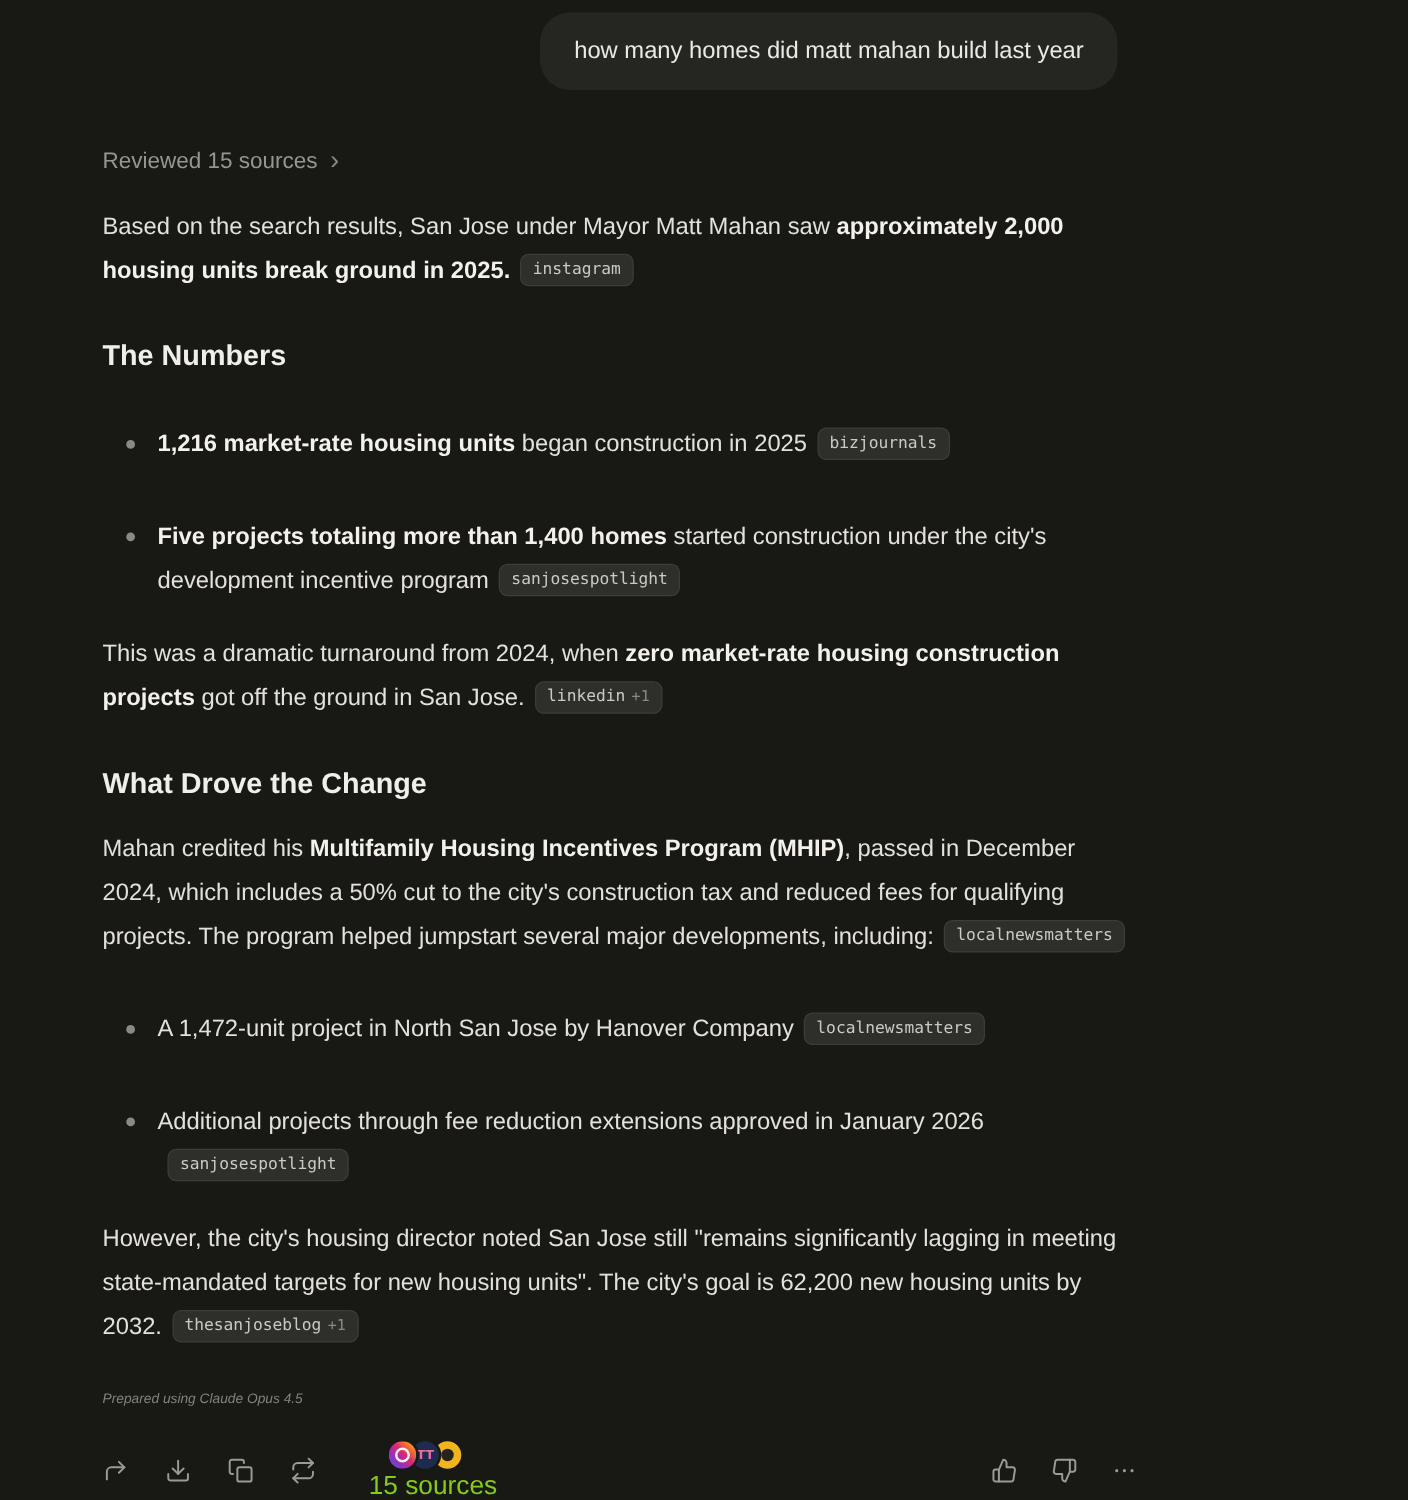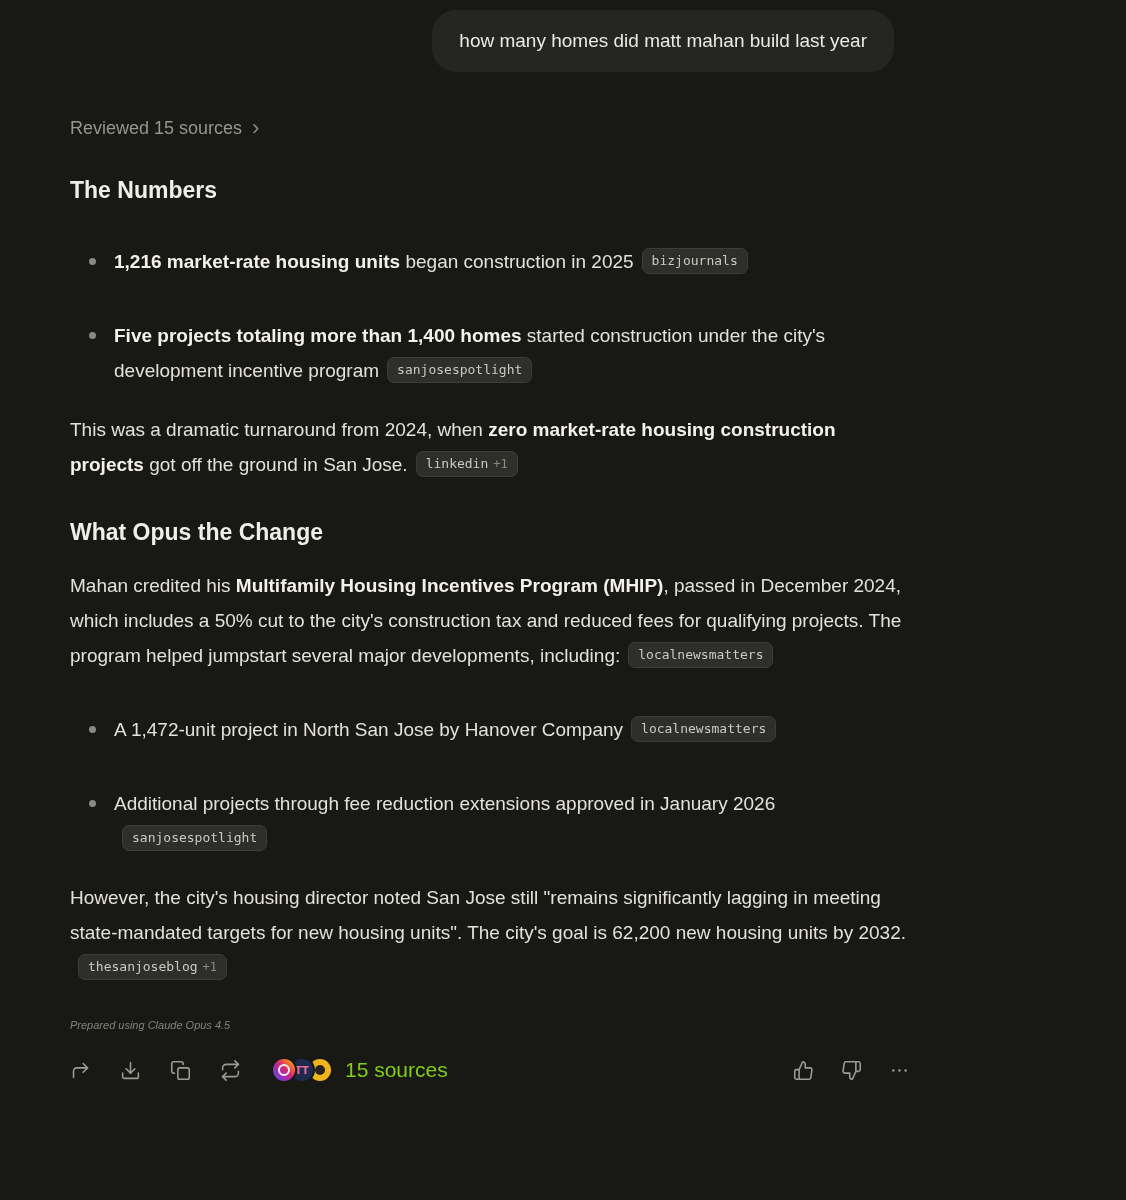--- a/index.html
+++ b/index.html
@@ -2,21 +2,21 @@
 <html><head>
 <meta charset="utf-8">
 <style>
   * { box-sizing: border-box; margin: 0; padding: 0; }
   html, body { width: 1126px; height: 1200px; overflow: hidden; }
   body {
     background: #181815;
     font-family: "Liberation Sans", "DejaVu Sans", sans-serif;
     color: #e5e3dc;
   }
-  .page { width: 980px; height: 1200px; padding-top: 10px; }
+  .page { width: 980px; height: 1200px; padding-top: 10px; padding-left: 12px; }
 
   
   .user-row { display: flex; justify-content: flex-end; padding-right: 86px; }
   .bubble {
     background: #252522;
     border-radius: 24px;
     padding: 17px 27px;
     font-size: 19px;
     color: #ebe9e3;
     max-width: 760px;
@@ -93,20 +93,21 @@
     align-items: center;
   }
   .tgroup { display: flex; align-items: center; gap: 29px; }
   .icon-btn { width: 21px; height: 21px; cursor: pointer; display: inline-flex; }
   .icon-btn svg { width: 21px; height: 21px; stroke: #9c9a93; stroke-width: 1.8; fill: none; stroke-linecap: round; stroke-linejoin: round; }
 
   .sources-btn {
     display: flex; align-items: center;
     margin-left: 30px;
     cursor: pointer;
+    flex-direction: column;
   }
   .favicons { display: flex; }
   .fav {
     width: 26px; height: 26px; border-radius: 50%;
     border: 2px solid #181815;
     position: relative;
   }
   .fav + .fav { margin-left: -8px; }
   .fav-instagram {
     background: linear-gradient(45deg, #4f5bd5 0%, #962fbf 30%, #d62976 55%, #fa7e1e 80%, #feda75 100%);
@@ -148,32 +149,33 @@
     </div>
   </div>
 
   <div class="content">
 
     <div class="reviewed">
       <span>Reviewed 15 sources</span>
       <span class="chev">›</span>
     </div>
 
+    <p><span>Based on the search results, San Jose under Mayor Matt Mahan saw </span><span class="b">approximately 2,000 housing units break ground in 2025.</span><span class="badge">instagram</span></p>
 
     <h3>The Numbers</h3>
 
 
     <ul>
       <li><span class="b">1,216 market-rate housing units</span><span> began construction in 2025</span><span class="badge">bizjournals</span></li>
       <li><span class="b">Five projects totaling more than 1,400 homes</span><span> started construction under the city's development incentive program</span><span class="badge">sanjosespotlight</span></li>
     </ul>
 
     <p><span>This was a dramatic turnaround from 2024, when </span><span class="b">zero market-rate housing construction projects</span><span> got off the ground in San Jose.</span><span class="badge"><span class="bname">linkedin</span><span class="bmore">+1</span></span></p>
 
-    <h3>What Opus the Change</h3>
+    <h3>What Drove the Change</h3>
 
     <p class="lead"><span>Mahan credited his </span><span class="b">Multifamily Housing Incentives Program (MHIP)</span><span>, passed in December 2024, which includes a 50% cut to the city's construction tax and reduced fees for qualifying projects. The program helped jumpstart several major developments, including:</span><span class="badge">localnewsmatters</span></p>
 
     <ul>
       <li><span>A 1,472-unit project in North San Jose by Hanover Company</span><span class="badge">localnewsmatters</span></li>
       <li><span>Additional projects through fee reduction extensions approved in January 2026</span><span class="badge">sanjosespotlight</span></li>
     </ul>
 
     <p><span>However, the city's housing director noted San Jose still "remains significantly lagging in meeting state-mandated targets for new housing units". The city's goal is 62,200 new housing units by 2032.</span><span class="badge"><span class="bname">thesanjoseblog</span><span class="bmore">+1</span></span></p>
 

